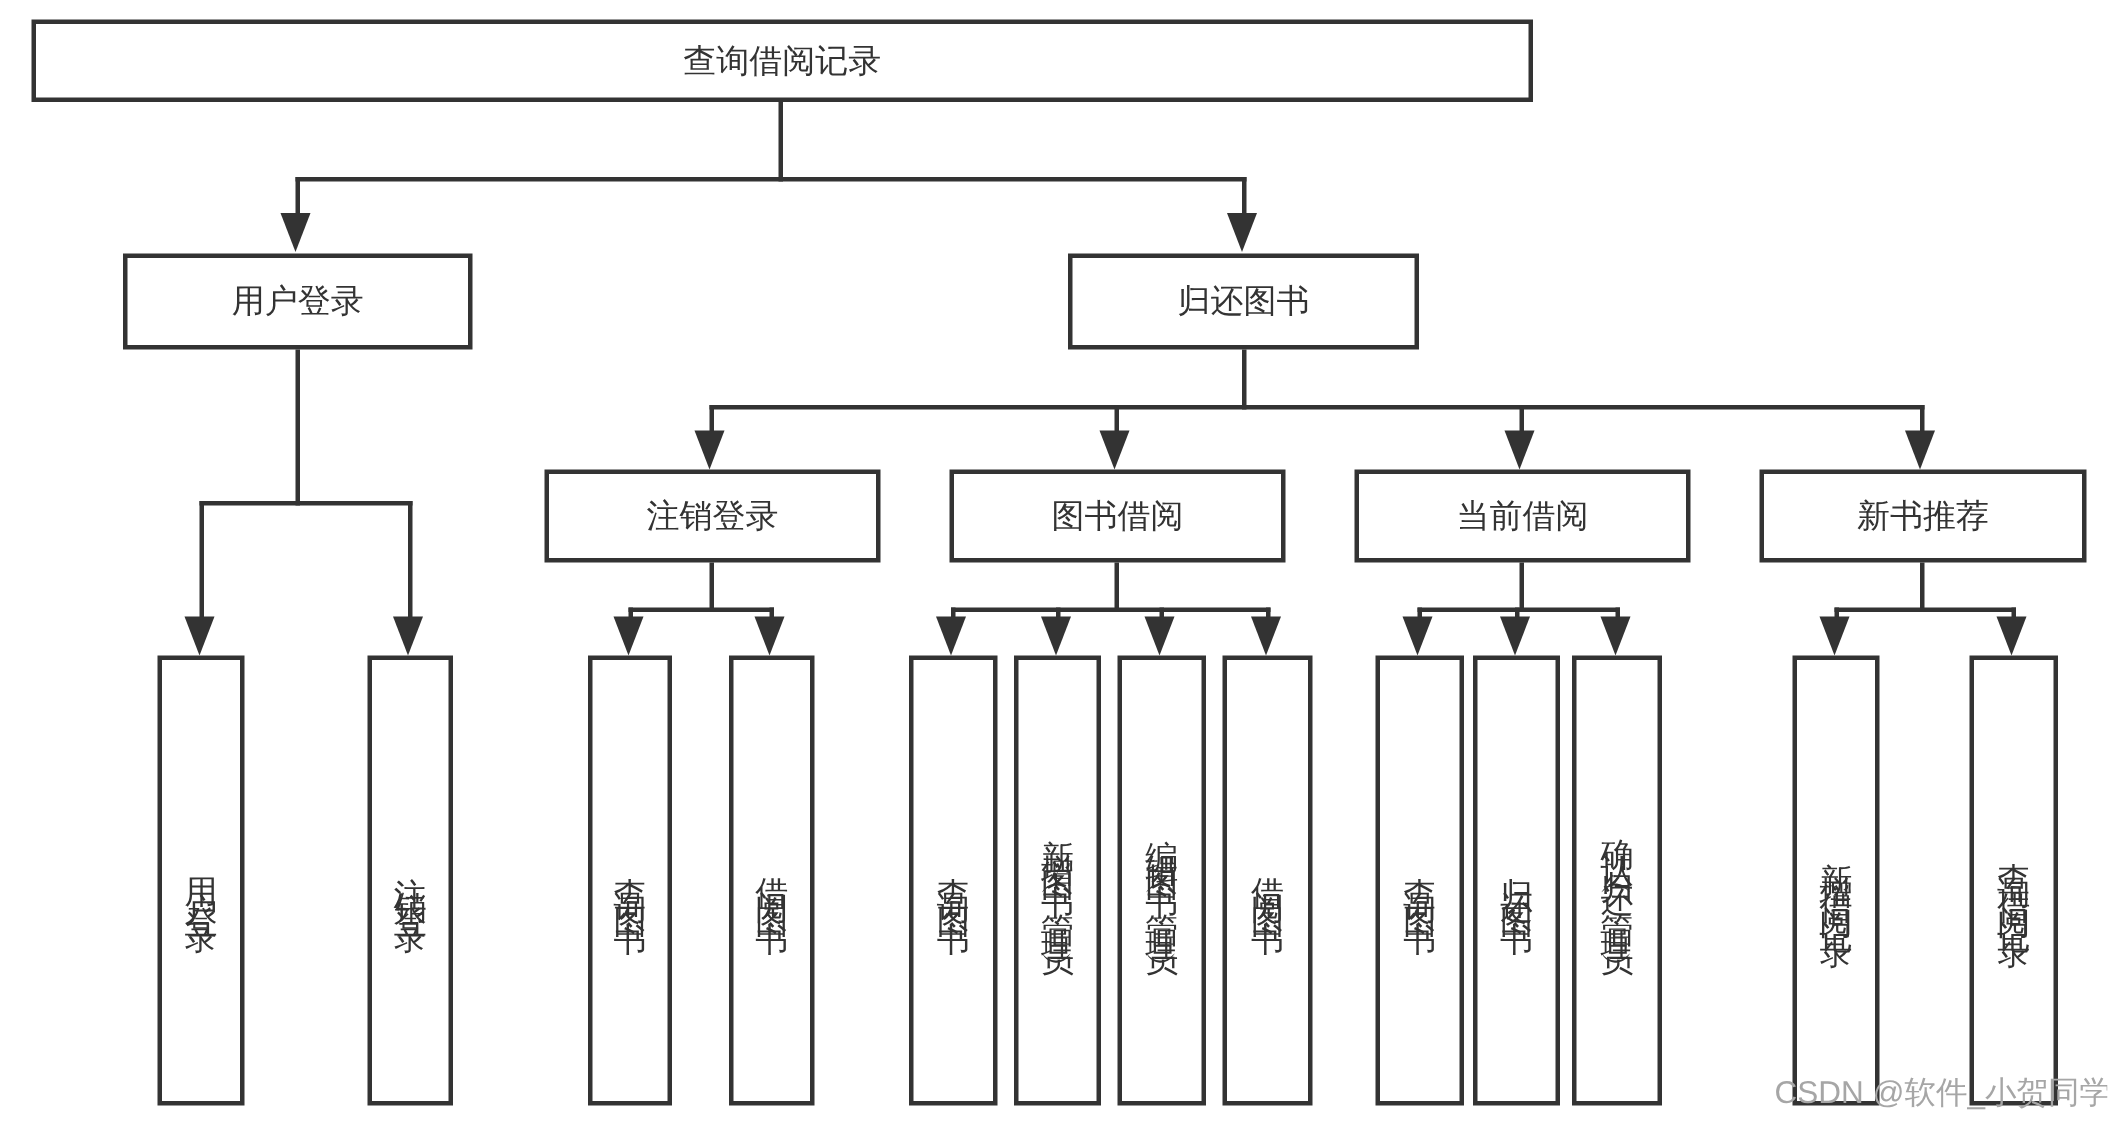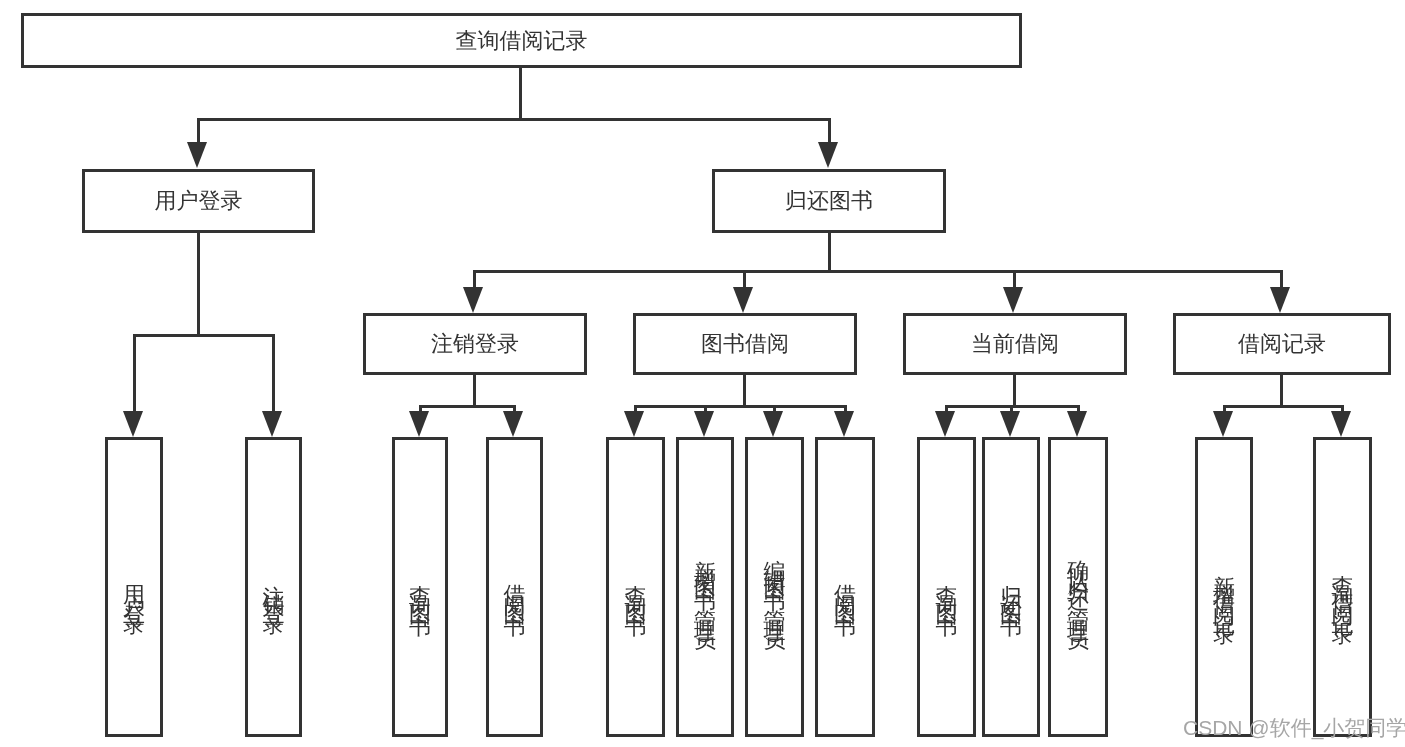--- a/index.html
+++ b/index.html
@@ -67,21 +67,21 @@
   <div class="node h" style="left:363px; top:313px; width:224px; height:62px;">
     <span>注销登录</span>
   </div>
   <div class="node h" style="left:633px; top:313px; width:224px; height:62px;">
     <span>图书借阅</span>
   </div>
   <div class="node h" style="left:903px; top:313px; width:224px; height:62px;">
     <span>当前借阅</span>
   </div>
   <div class="node h" style="left:1173px; top:313px; width:218px; height:62px;">
-    <span>借阅记录</span>
+    <span>新书推荐</span>
   </div>
 
   <div class="node v" style="left:105px; top:437px; width:58px; height:300px;">
     <span>用户登录</span>
   </div>
   <div class="node v" style="left:245px; top:437px; width:57px; height:300px;">
     <span>注销登录</span>
   </div>
 
   <div class="node v" style="left:392px; top:437px; width:56px; height:300px;">

